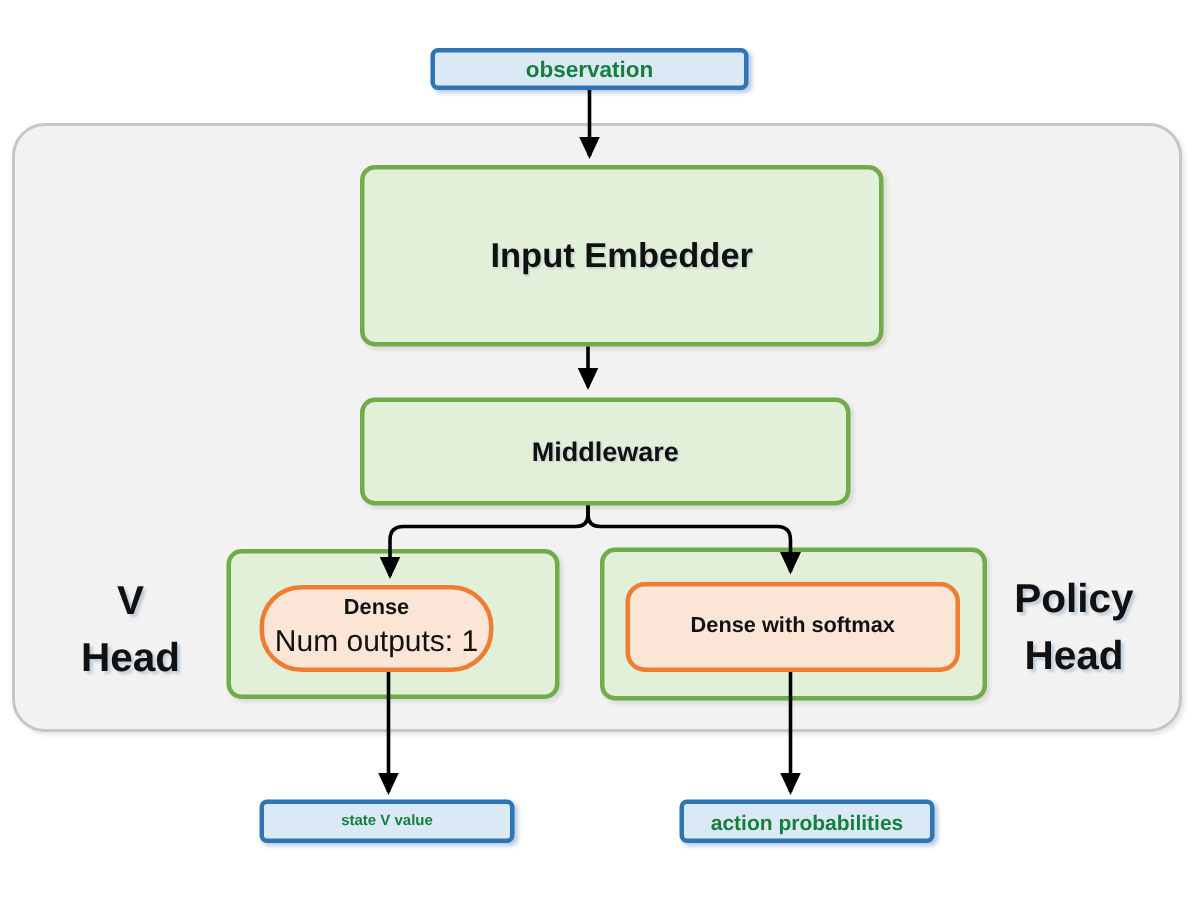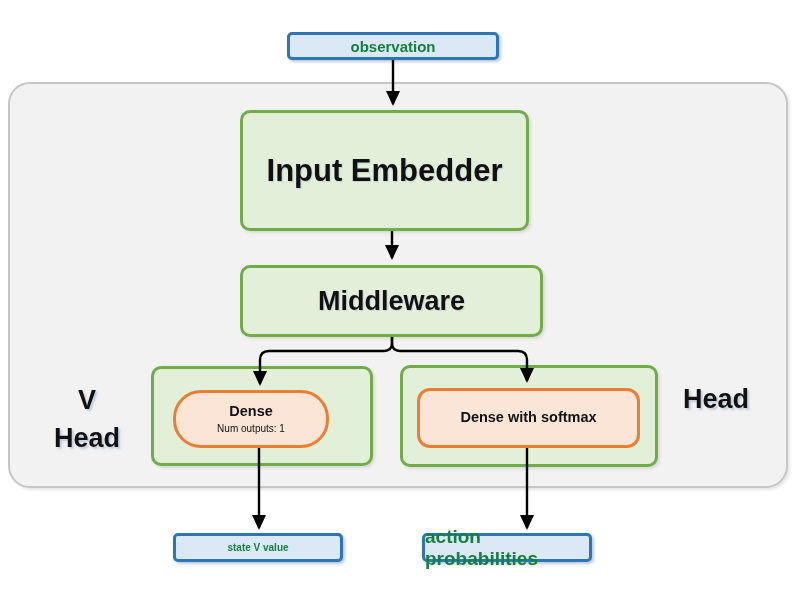--- a/index.html
+++ b/index.html
@@ -16,41 +16,41 @@
   }
   
   .io-box{
     position:absolute;background:#dbe9f6;border:3px solid #2e75b6;border-radius:5px;
     box-sizing:border-box;display:flex;align-items:center;justify-content:center;
     font-weight:bold;font-size:15px;color:#15803d;
     box-shadow:2px 2px 3px rgba(100,140,190,0.45);
   }
   #obs-box{left:287px;top:32px;width:212px;height:28px;}
   #state-v-box{left:173px;top:533px;width:170px;height:29px;font-size:10px;}
-  #action-prob-box{left:422px;top:533px;width:170px;height:29px;font-size:19px;}
+  #action-prob-box{left:453px;top:533px;width:170px;height:29px;font-size:14px;}
   
   .green-box{
     position:absolute;background:#e2efd9;border:3.5px solid #70ad47;border-radius:10px;
     box-sizing:border-box;display:flex;align-items:center;justify-content:center;
     box-shadow:2px 2px 3px rgba(0,0,0,0.10);
   }
-  #input-embedder{left:240px;top:110px;width:289px;height:121px;font-weight:bold;font-size:31px;}
-  #middleware{left:240px;top:265px;width:303px;height:72px;font-weight:bold;font-size:27px;}
+  #input-embedder{left:240px;top:110px;width:349px;height:121px;font-weight:bold;font-size:23px;}
+  #middleware{left:240px;top:265px;width:327px;height:72px;font-weight:bold;font-size:18px;}
   #v-head-box{left:151px;top:366px;width:222px;height:100px;}
   #policy-head-box{left:400px;top:365px;width:258px;height:102px;}
   
   .dense-box{
     position:absolute;background:#fbe5d6;border:3px solid #ed7d31;border-radius:8px;
     box-sizing:border-box;display:flex;flex-direction:column;align-items:center;justify-content:center;
     line-height:1.35;
   }
   #v-dense{left:173px;top:390px;width:156px;height:58px;border-radius:28px;}
   #policy-dense{left:417px;top:388px;width:223px;height:60px;border-radius:13px;}
   .dense-title{font-weight:bold;font-size:14.5px;}
-  .dense-sub{font-weight:normal;font-size:10px;}
+  .dense-sub{font-weight:normal;font-size:20px;}
   
   .head-label{
     position:absolute;text-align:center;font-weight:bold;font-size:27px;line-height:38px;color:#111;
     text-shadow:2px 2px 2px rgba(150,175,200,0.55);
   }
   #v-head-label{left:32px;top:381px;width:110px;}
   #policy-head-label{left:655px;top:380px;width:122px;}
   .big-text{text-shadow:1px 1px 1px rgba(150,175,200,0.4);}
   
   svg.arrows{position:absolute;left:0;top:0;width:800px;height:600px;pointer-events:none;}
@@ -73,20 +73,21 @@
   </div>
   <div class="dense-box" id="policy-dense">
     <div class="dense-title">Dense with softmax</div>
   </div>
 
   <div class="head-label" id="v-head-label">
     <div>V</div>
     <div>Head</div>
   </div>
   <div class="head-label" id="policy-head-label">
+    <div>Policy</div>
     <div>Head</div>
   </div>
 
   <div class="io-box" id="obs-box">observation</div>
   <div class="io-box" id="state-v-box">state V value</div>
   <div class="io-box" id="action-prob-box">action probabilities</div>
 
   <svg class="arrows" viewBox="0 0 800 600" xmlns="http://www.w3.org/2000/svg">
     <defs>
       <marker id="ah" markerUnits="userSpaceOnUse" markerWidth="15" markerHeight="14" refX="13" refY="7" orient="auto">

